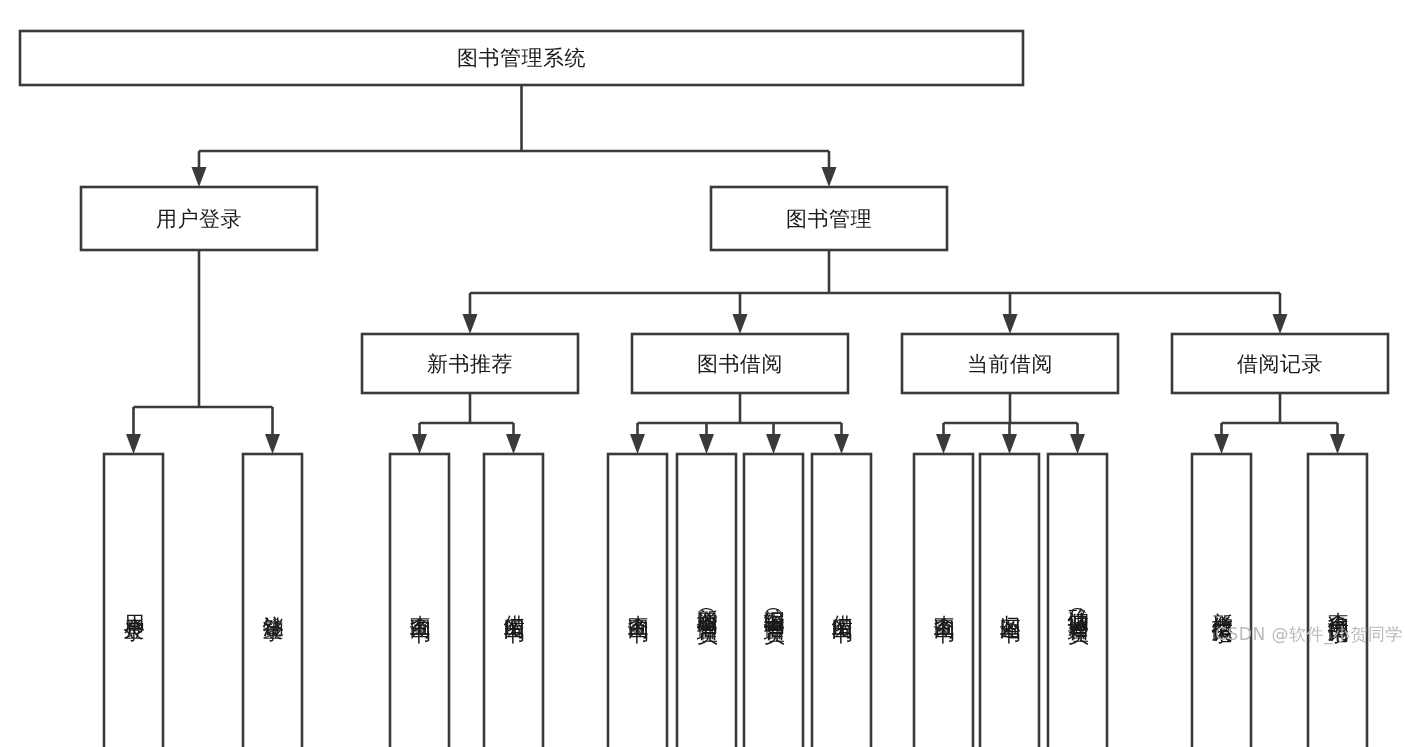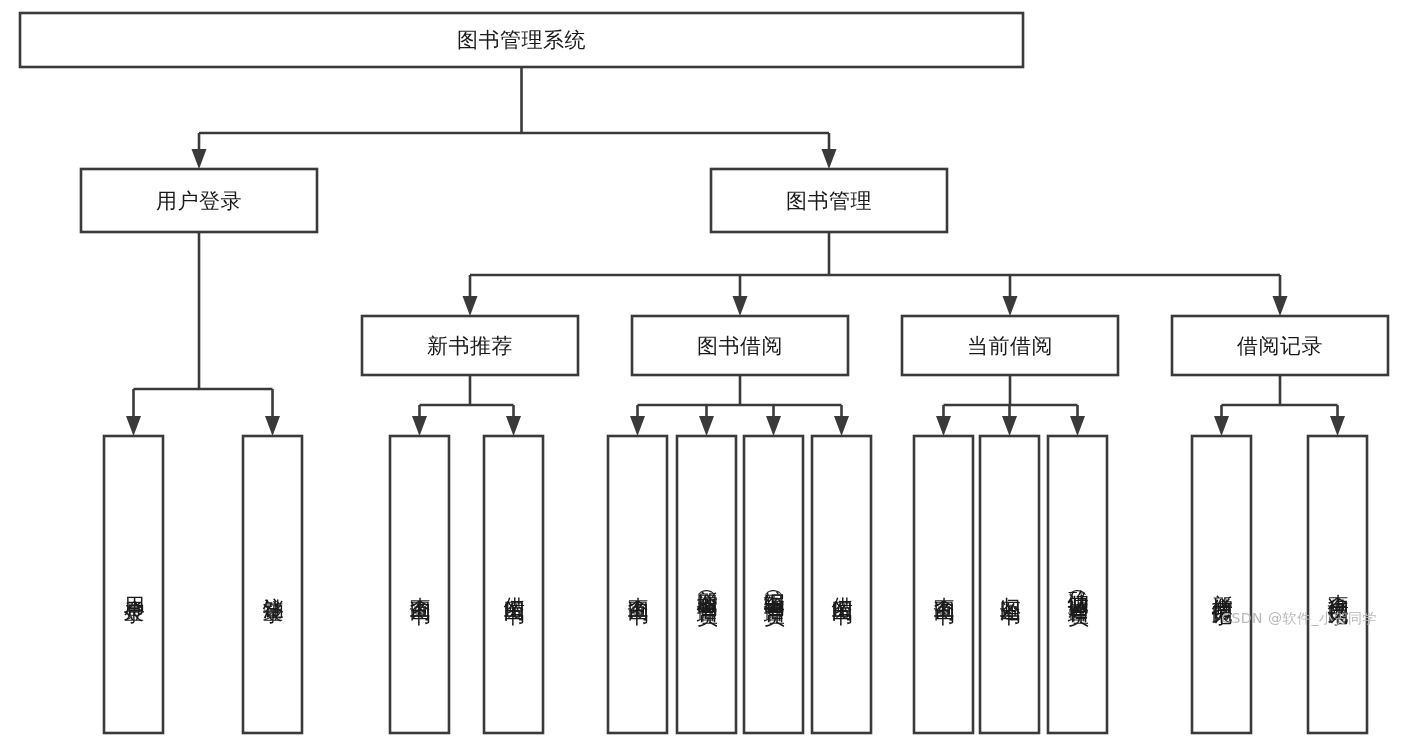--- a/index.html
+++ b/index.html
@@ -11,20 +11,21 @@
     width: 1405px;
     height: 747px;
     font-family: "DejaVu Sans", "Liberation Sans", sans-serif;
     overflow: hidden;
   }
   #diagram-root {
     position: relative;
     width: 1405px;
     height: 634px;
     background: #ffffff;
+    margin-top: 18px;
   }
   svg.tree-canvas {
     position: absolute;
     top: 0;
     left: 0;
     width: 1405px;
     height: 747px;
     display: block;
   }
   .node-rect {
@@ -62,24 +63,24 @@
     display: flex;
     align-items: center;
     justify-content: center;
     text-align: center;
     white-space: nowrap;
     user-select: none;
     pointer-events: none;
   }
   #watermark {
     position: absolute;
-    right: 28px;
+    right: 2px;
     bottom: 6px;
     font-family: "DejaVu Sans", "Liberation Sans", sans-serif;
-    font-size: 14px;
+    font-size: 17px;
     color: #b9b9b9;
     letter-spacing: 0.5px;
     white-space: nowrap;
   }
 </style>
 </head>
 <body>
 
 <div id="diagram-root">
 

